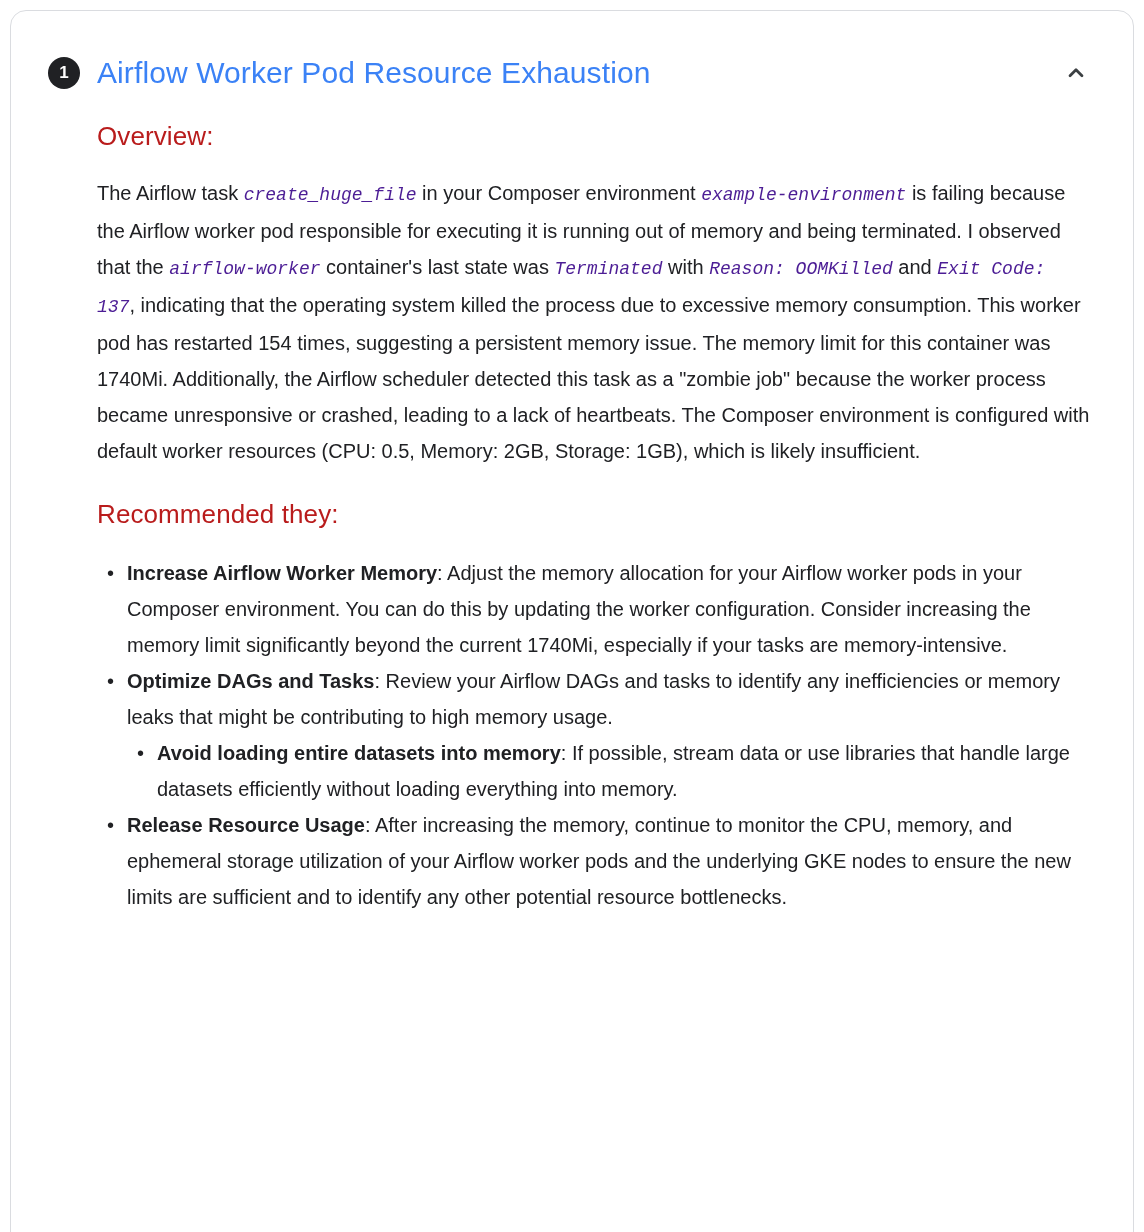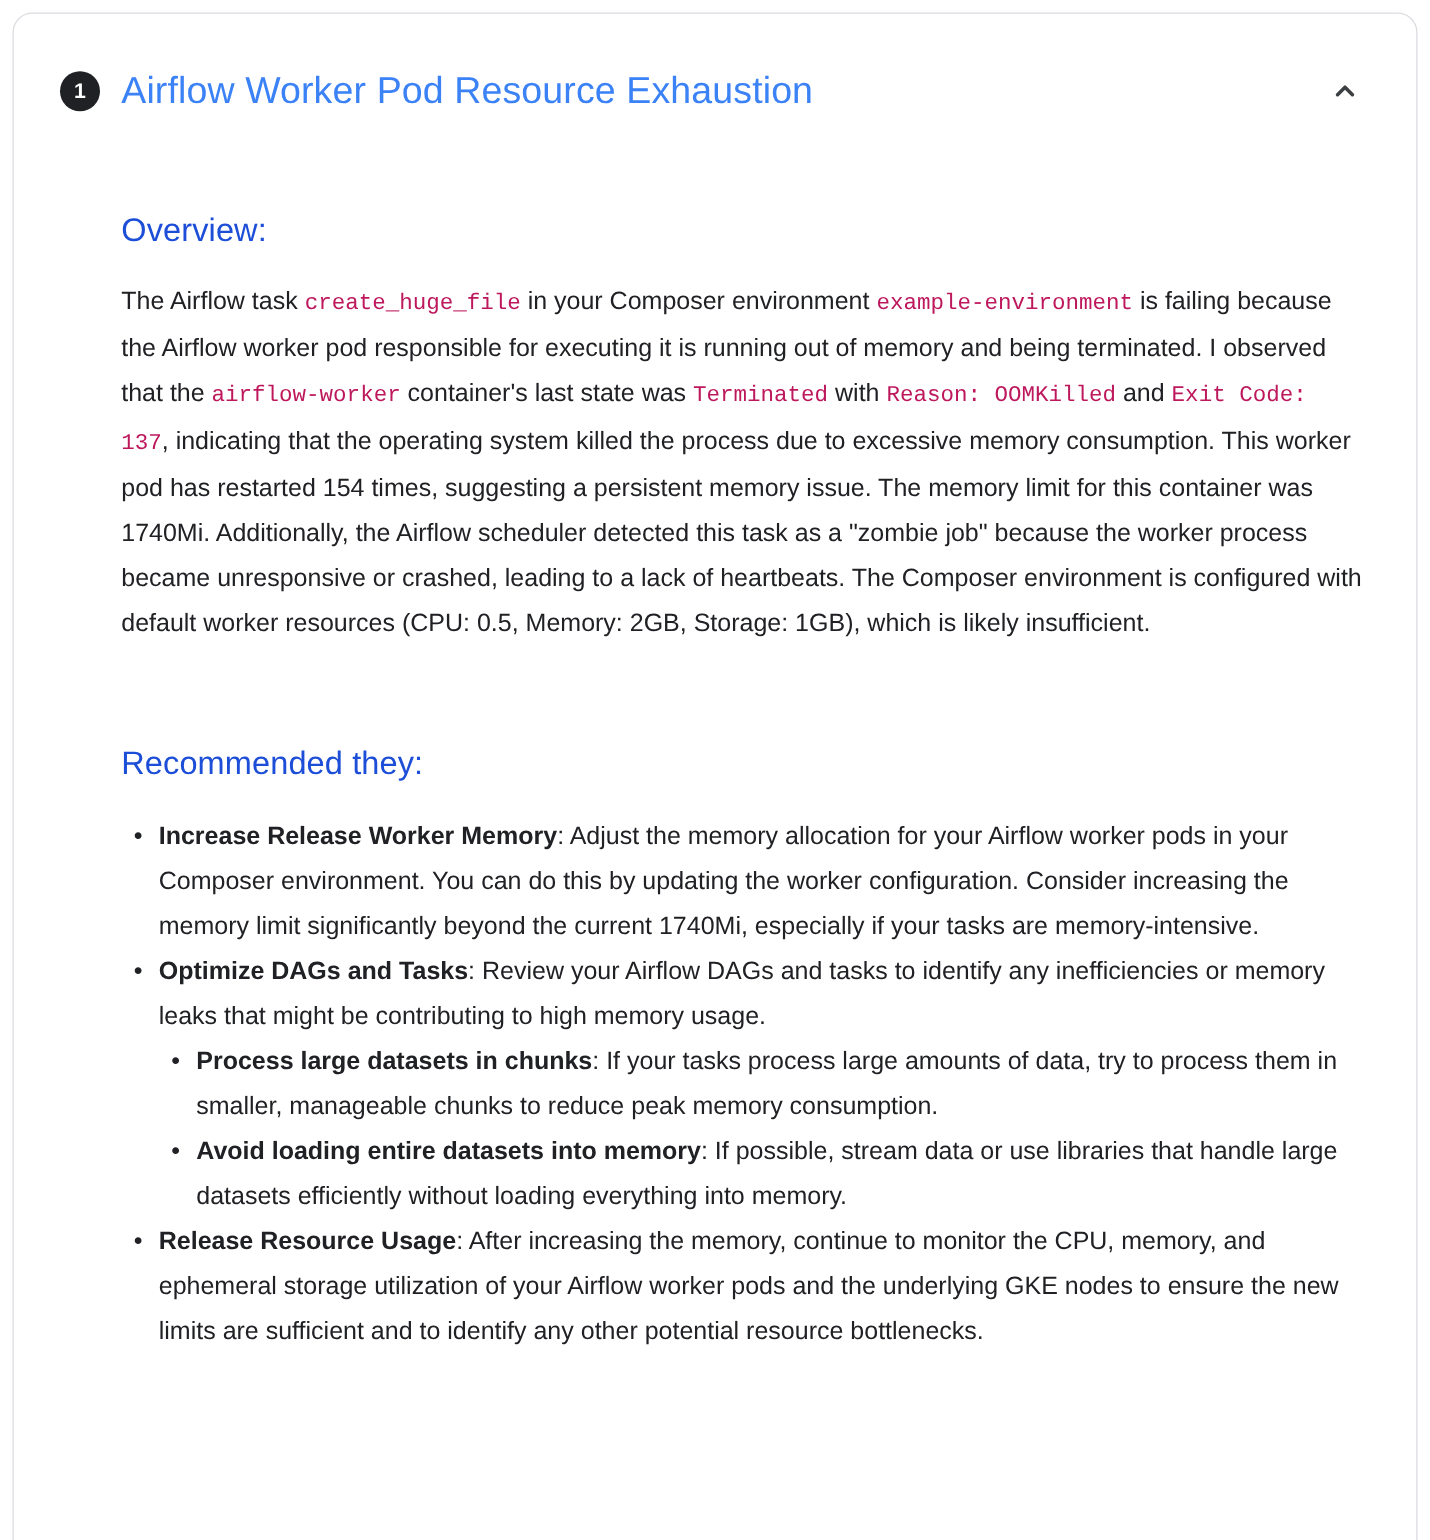--- a/index.html
+++ b/index.html
@@ -68,36 +68,37 @@
     justify-content: center;
     color: #3c4043;
   }
   .card-body {
     padding: 0 40px 80px 86px;
   }
   .section-heading {
     font-size: 26px;
     font-weight: 500;
     letter-spacing: 0.1px;
-    color: #1d4ed8;
-    margin: 76px 0 0 0;
+    color: #b91c1c;
+    margin: 28px 0 0 0;
     line-height: 34px;
   }
   .overview-paragraph {
     margin: 22px 0 0 0;
     font-size: 20px;
     line-height: 36px;
     color: #202124;
     max-width: 1004px;
   }
   .code {
     font-family: "Liberation Mono", "DejaVu Sans Mono", monospace;
     font-size: 0.9em;
-    color: #be185d;
+    color: #4c1d95;
     white-space: pre-wrap;
+    font-style: italic;
   }
   .b {
     font-weight: 700;
   }
   ul.fixes-list {
     margin: 24px 0 0 0;
     padding: 0 0 0 30px;
     list-style: none;
     font-size: 20px;
     line-height: 36px;
@@ -134,21 +135,20 @@
       </span>
     </button>
   </div>
 
   <div class="card-body">
     <h2 class="section-heading">Overview:</h2>
     <p class="overview-paragraph">The Airflow task <span class="code">create_huge_file</span> in your Composer environment <span class="code">example-environment</span> is failing because the Airflow worker pod responsible for executing it is running out of memory and being terminated. I observed that the <span class="code">airflow-worker</span> container's last state was <span class="code">Terminated</span> with <span class="code">Reason: OOMKilled</span> and <span class="code">Exit Code: 137</span>, indicating that the operating system killed the process due to excessive memory consumption. This worker pod has restarted 154 times, suggesting a persistent memory issue. The memory limit for this container was 1740Mi. Additionally, the Airflow scheduler detected this task as a "zombie job" because the worker process became unresponsive or crashed, leading to a lack of heartbeats. The Composer environment is configured with default worker resources (CPU: 0.5, Memory: 2GB, Storage: 1GB), which is likely insufficient.</p>
 
     <h2 class="section-heading">Recommended they:</h2>
     <ul class="fixes-list">
-        <li><span class="b">Increase Release Worker Memory</span>: Adjust the memory allocation for your Airflow worker pods in your Composer environment. You can do this by updating the worker configuration. Consider increasing the memory limit significantly beyond the current 1740Mi, especially if your tasks are memory-intensive.</li>
+        <li><span class="b">Increase Airflow Worker Memory</span>: Adjust the memory allocation for your Airflow worker pods in your Composer environment. You can do this by updating the worker configuration. Consider increasing the memory limit significantly beyond the current 1740Mi, especially if your tasks are memory-intensive.</li>
         <li><span class="b">Optimize DAGs and Tasks</span>: Review your Airflow DAGs and tasks to identify any inefficiencies or memory leaks that might be contributing to high memory usage.<ul>
-            <li><span class="b">Process large datasets in chunks</span>: If your tasks process large amounts of data, try to process them in smaller, manageable chunks to reduce peak memory consumption.</li>
             <li><span class="b">Avoid loading entire datasets into memory</span>: If possible, stream data or use libraries that handle large datasets efficiently without loading everything into memory.</li>
           </ul></li>
         <li><span class="b">Release Resource Usage</span>: After increasing the memory, continue to monitor the CPU, memory, and ephemeral storage utilization of your Airflow worker pods and the underlying GKE nodes to ensure the new limits are sufficient and to identify any other potential resource bottlenecks.</li>
       </ul>
   </div>
 </div>
 
 </body></html>

